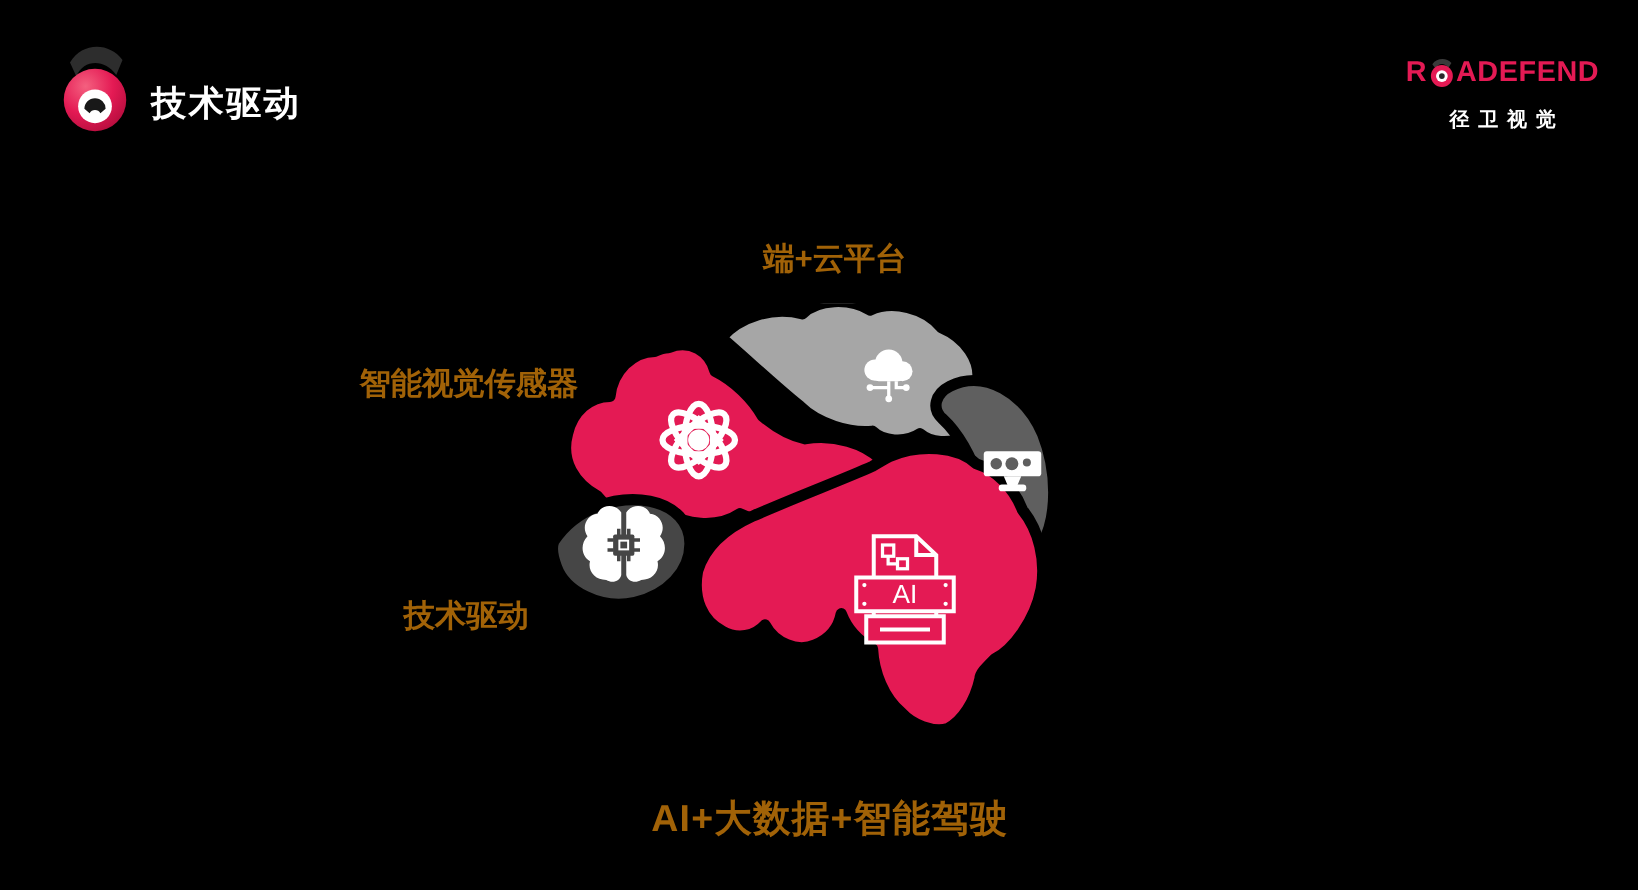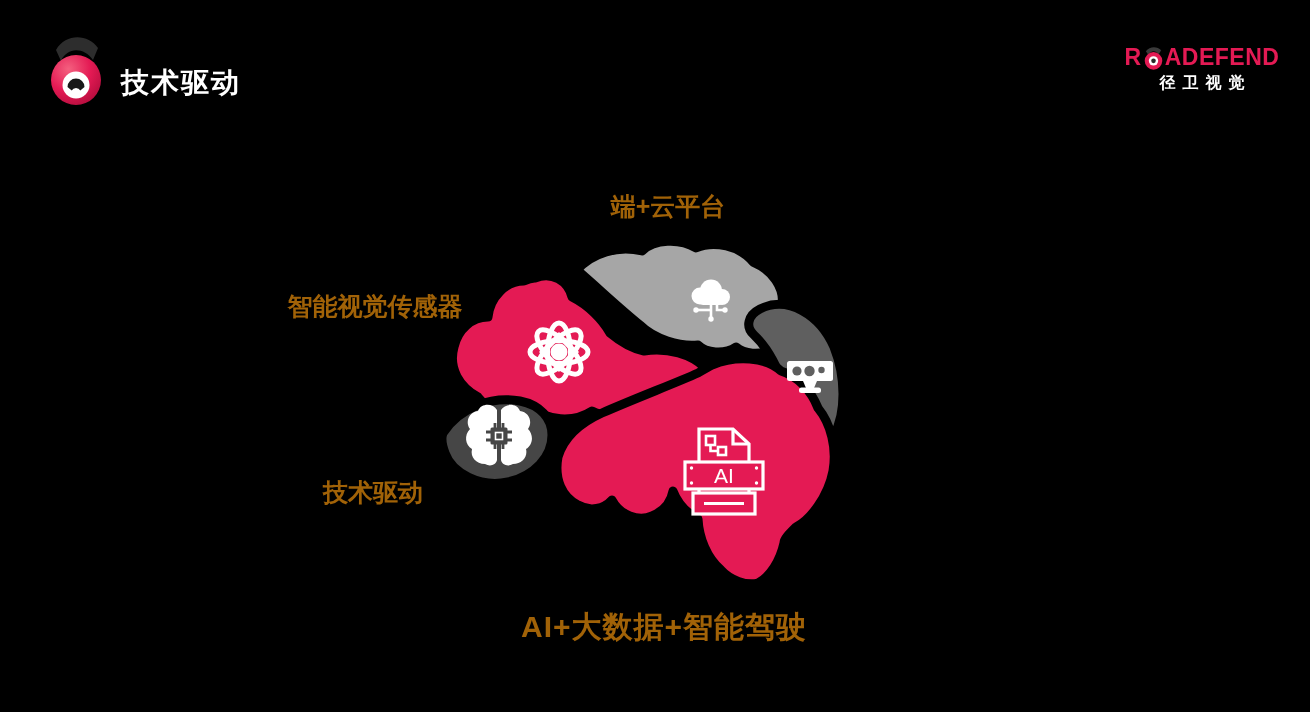--- a/index.html
+++ b/index.html
@@ -23,32 +23,32 @@
     right:30px;top:44px;width:180px;
     text-align:center;
   }
   #brand .wordmark{
     display:flex;align-items:flex-end;justify-content:center;
     font-size:23px;font-weight:bold;letter-spacing:.5px;
     line-height:26px;white-space:nowrap;
   }
   #brand .wordmark svg{display:block;margin:0 1px -1px 1px;}
   #brand .subtitle{
-    margin-top:3px;
+    margin-top:16px;
     color:#fff;font-size:16px;font-weight:bold;
     letter-spacing:7px;text-indent:7px;white-space:nowrap;
   }
   
   .node-label{
     position:absolute;
     color:#a16207;font-weight:bold;white-space:nowrap;
     transform:translateX(-50%);
     font-size:25px;
   }
-  .node-label.big{font-size:30px;letter-spacing:1px;}
+  .node-label.big{font-size:30px;letter-spacing:1px;margin-top:28px;}
 </style>
 </head>
 <body>
 
 <div id="stage">
 
   <svg class="abs" style="left:46px;top:26px;" width="60" height="80" viewBox="0 0 60 80">
     <defs>
       <radialGradient id="sphereGrad" cx="35%" cy="28%" r="80%">
         <stop offset="0%" stop-color="#f4607f"></stop>

